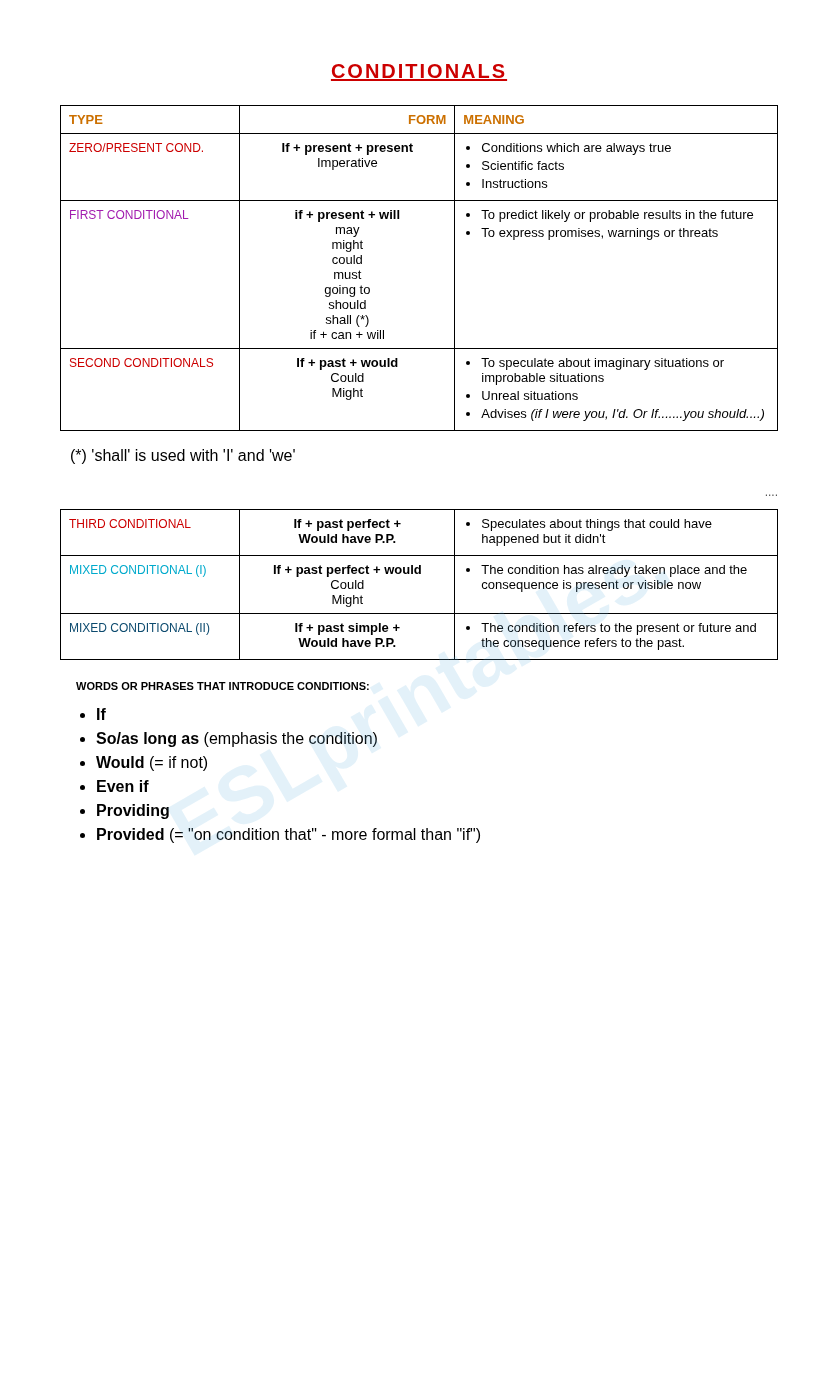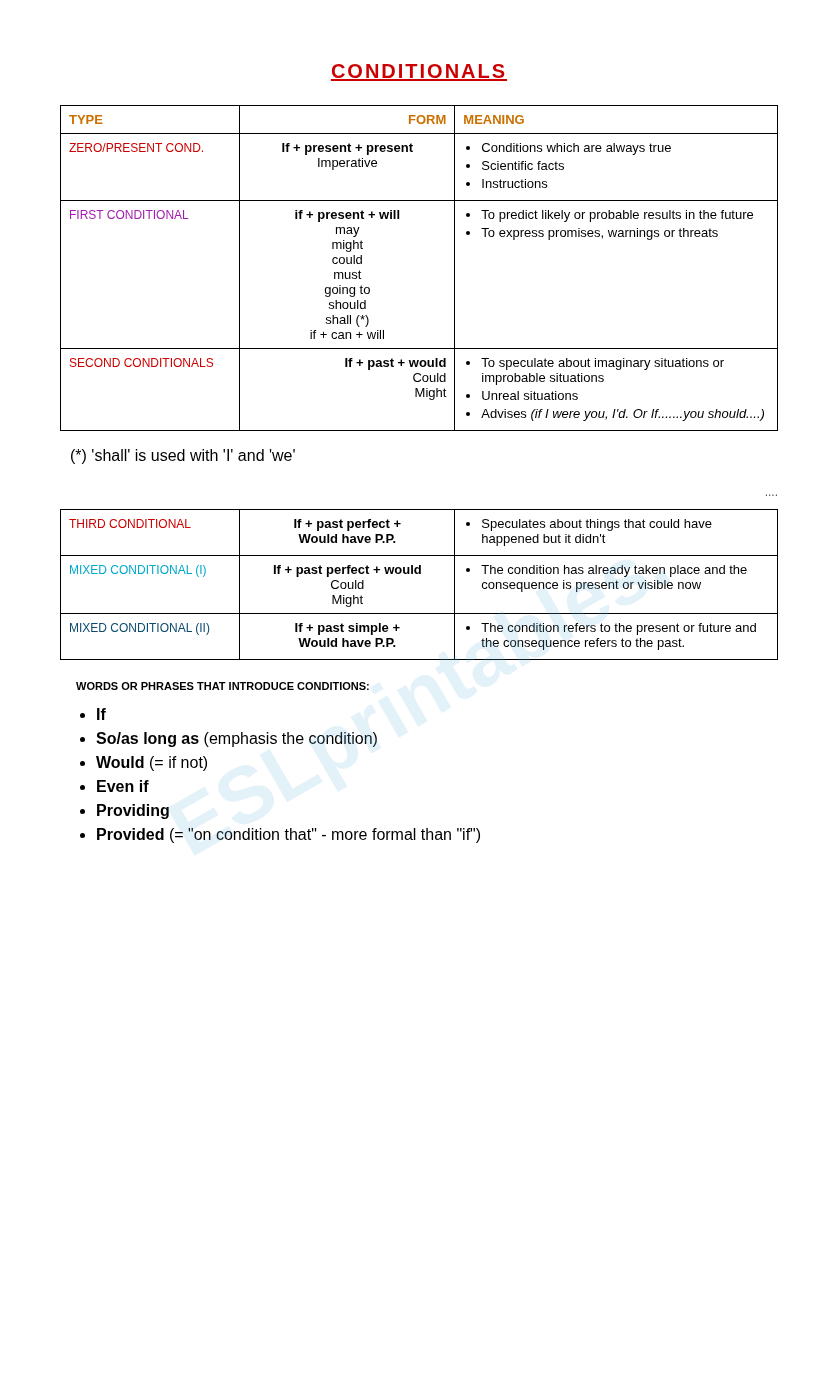--- a/index.html
+++ b/index.html
@@ -129,21 +129,21 @@
         <td style="text-align: center;"><strong>if + present + will</strong><br>may<br>might<br>could<br>must<br>going to<br>should<br>shall (*)<br>if +   can  +   will</td>
         <td>
           <ul>
             <li>To predict likely or probable results in the future</li>
             <li>To express promises, warnings or threats</li>
           </ul>
         </td>
       </tr>
       <tr>
         <td><span class="type-second">SECOND CONDITIONALS</span></td>
-        <td style="text-align: right;"><strong>If + past  +  would</strong><br>Could<br>Might</td>
+        <td style="text-align: center;"><strong>If + past  +  would</strong><br>Could<br>Might</td>
         <td>
           <ul>
             <li>To speculate about imaginary situations or improbable situations</li>
             <li>Unreal situations</li>
             <li>Advises <em>(if I were you, I'd. Or If.......you should....)</em></li>
           </ul>
         </td>
       </tr>
     </tbody>
 </table>

